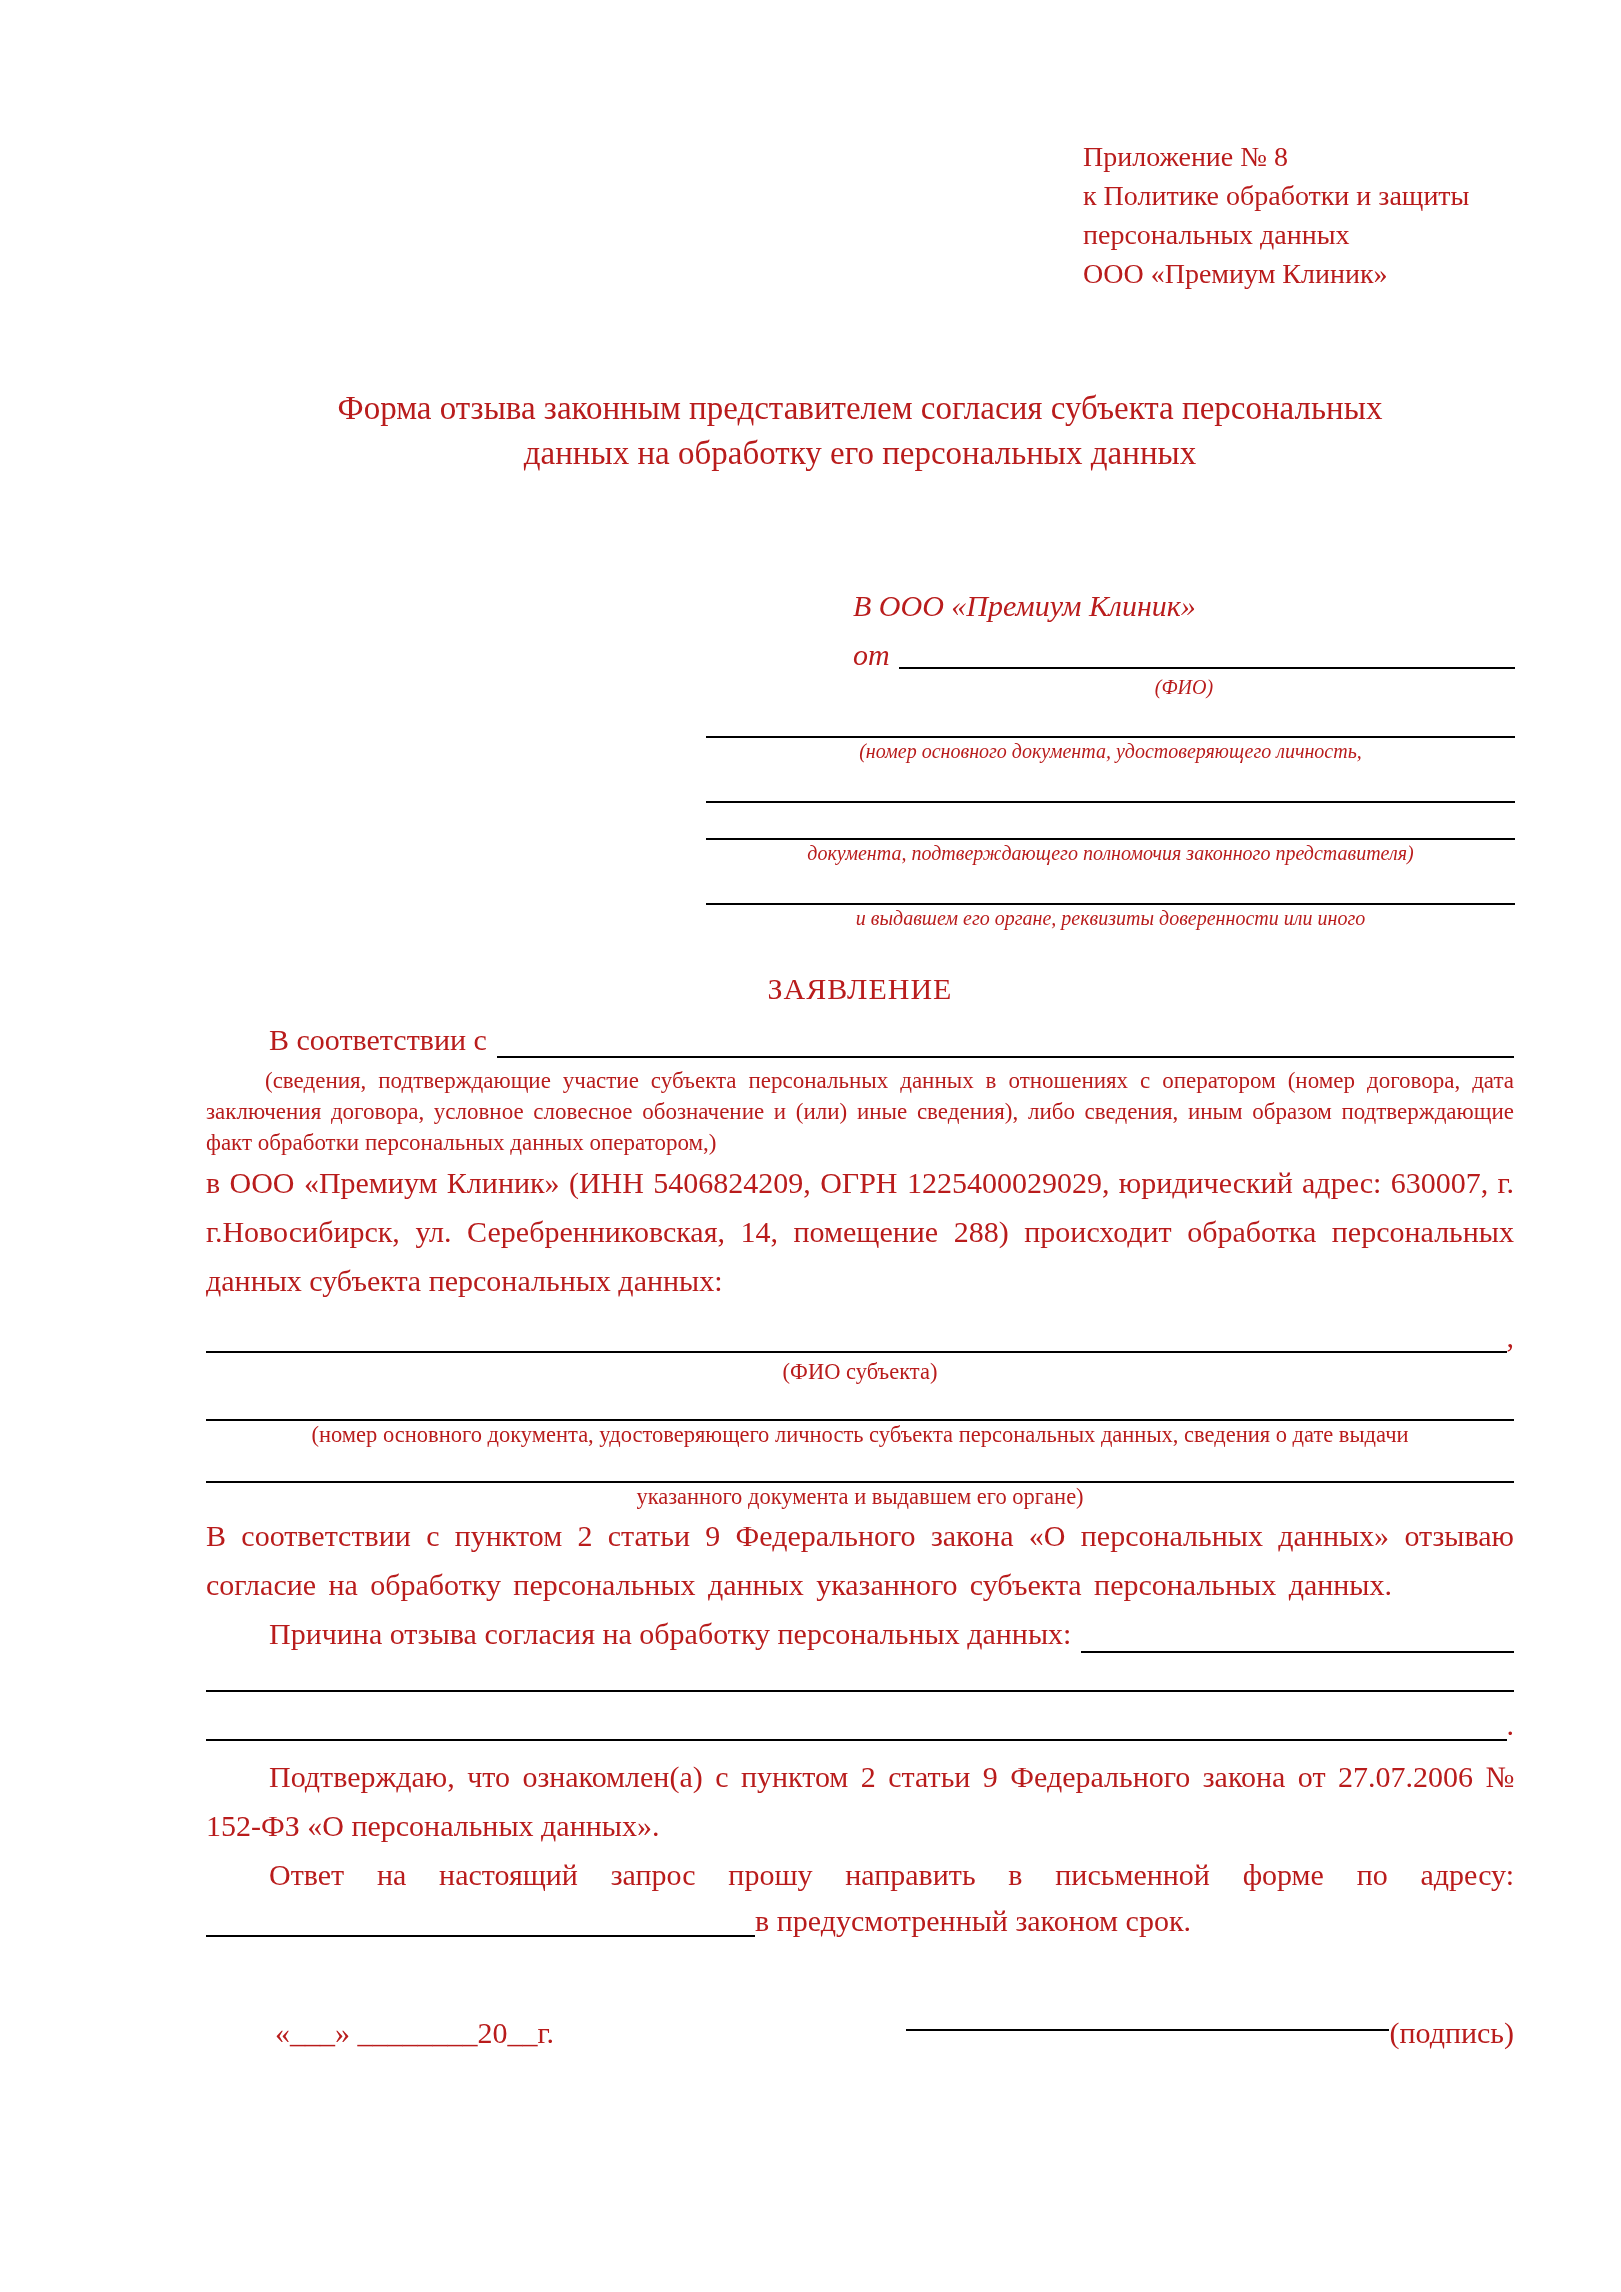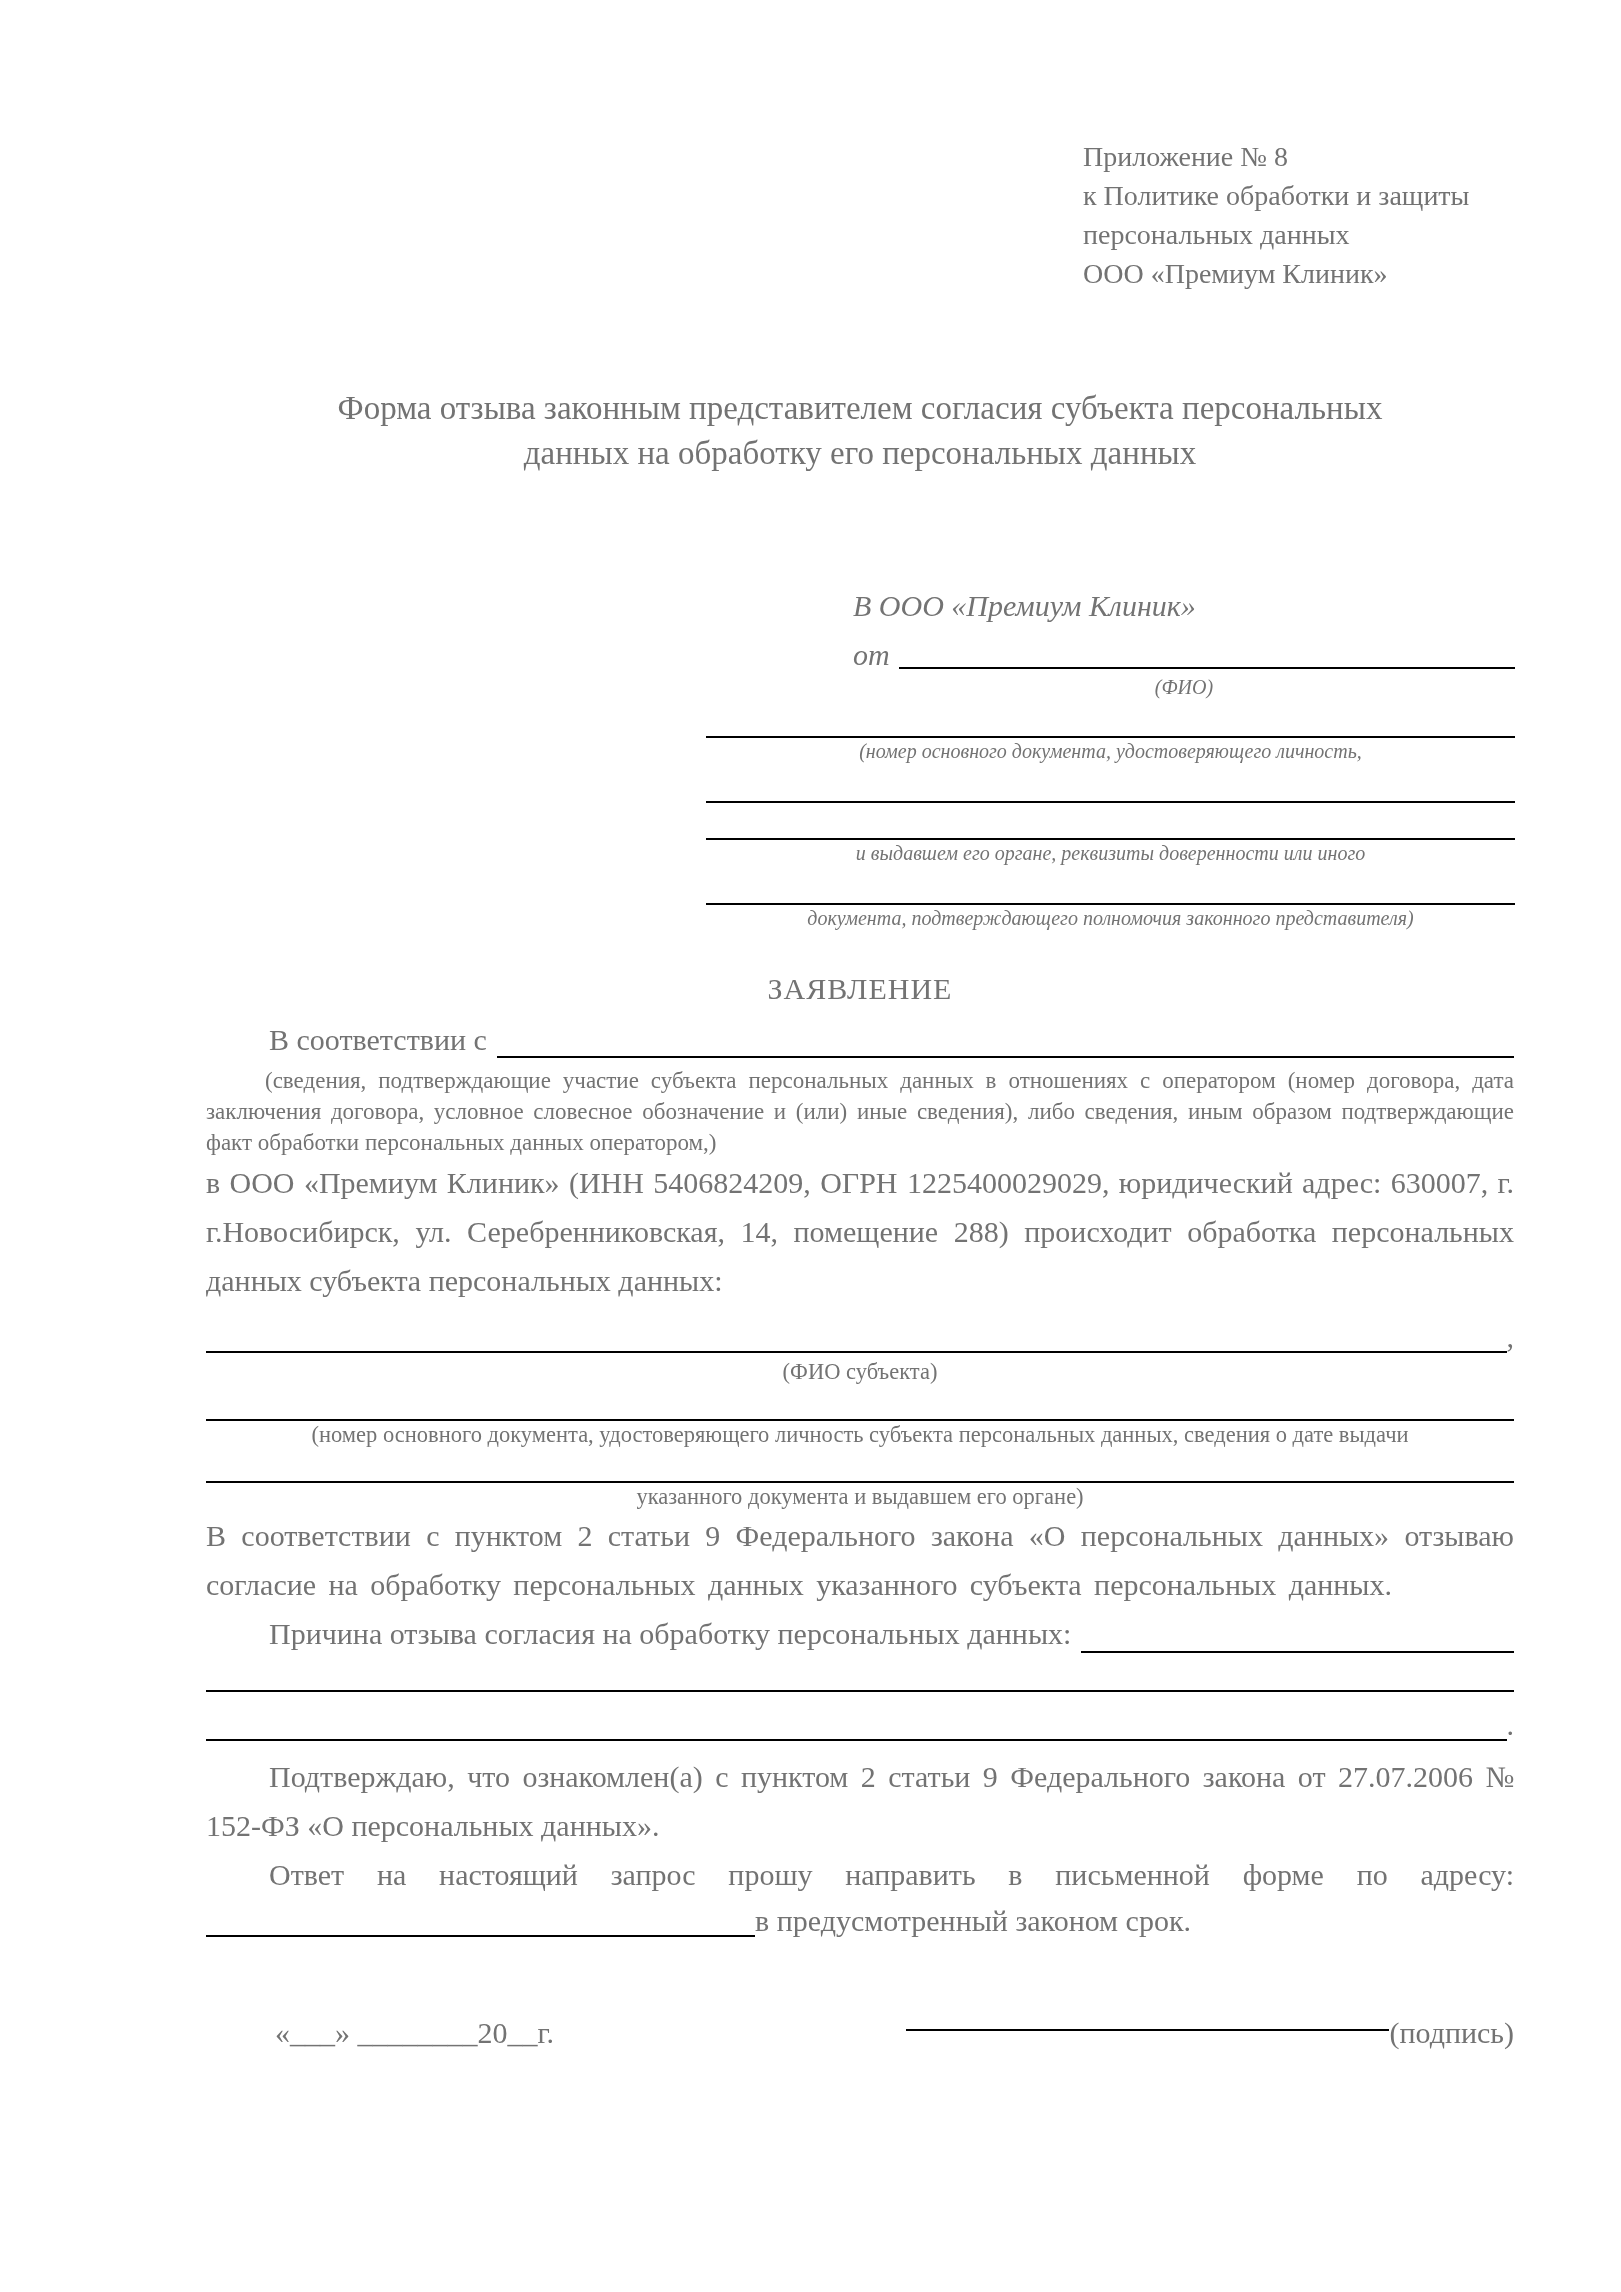--- a/index.html
+++ b/index.html
@@ -1,19 +1,19 @@
 <!DOCTYPE html>
 <html lang="ru"><head>
 <meta charset="utf-8">
 <style>
   * { margin:0; padding:0; box-sizing:border-box; }
   html,body { background:#ffffff; }
   .page {
     width:1621px; height:2293px;
-    background:#ffffff; color:#737373;
+    background:#ffffff; color:#b91c1c;
     font-family:"Liberation Serif", serif;
     padding:0 107px 0 206px;
     overflow:hidden;
     position:relative;
   }
   
   .appendix { margin-left:877px; padding-top:137px; font-size:28px; line-height:39px; }
   
   .doc-title {
     margin:93px auto 0; max-width:1098px;
@@ -84,25 +84,25 @@
 
     <div class="field">
       <div class="u-full"></div>
       <div class="cap">(номер основного документа, удостоверяющего личность,</div>
     </div>
     <div class="field">
       <div class="u-full"></div>
     </div>
     <div class="field">
       <div class="u-full"></div>
-      <div class="cap">и выдавшем его органе, реквизиты доверенности или иного</div>
+      <div class="cap">документа, подтверждающего полномочия законного представителя)</div>
     </div>
     <div class="field">
       <div class="u-full"></div>
-      <div class="cap">документа, подтверждающего полномочия законного представителя)</div>
+      <div class="cap">и выдавшем его органе, реквизиты доверенности или иного</div>
     </div>
   </div>
 
   <div class="zayav">ЗАЯВЛЕНИЕ</div>
 
   <div class="row intro-row body-fs">
     <span class="intro-prefix">В соответствии с</span>
     <span class="u u-lead"></span>
   </div>
   <div class="small-par">(сведения, подтверждающие участие субъекта персональных данных в отношениях с оператором (номер договора, дата заключения договора, условное словесное обозначение и (или) иные сведения), либо сведения, иным образом подтверждающие факт обработки персональных данных оператором,)</div>

